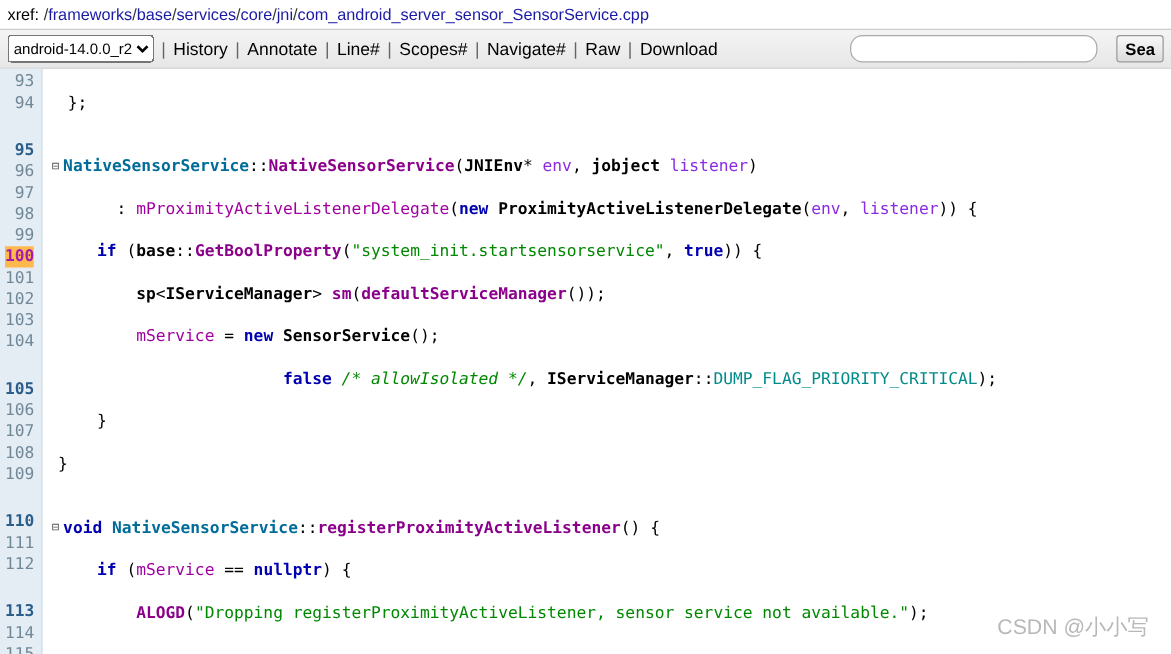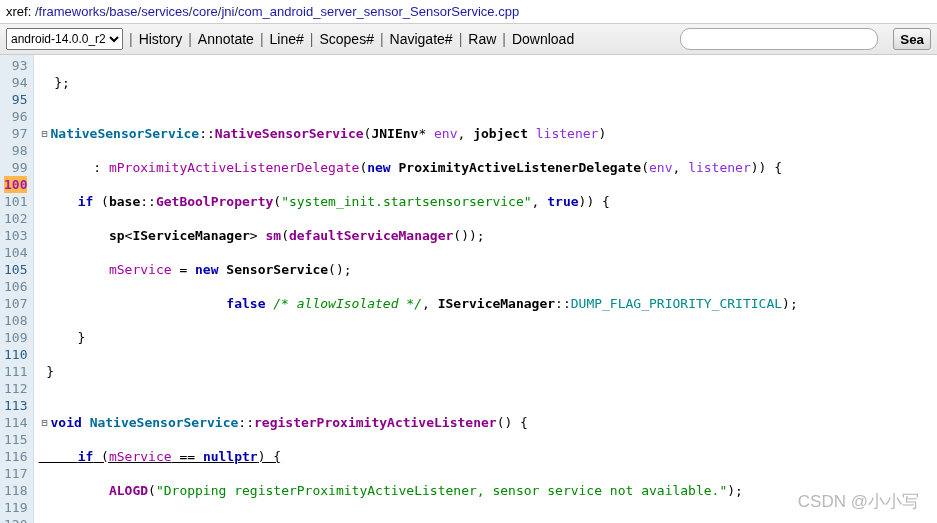--- a/index.html
+++ b/index.html
@@ -59,21 +59,21 @@
   .gutter {
     text-align: right;
     background: #e4ecf4;
     color: #708898;
     padding: 2px 6px 2px 4px;
     user-select: none;
     border-right: 1px solid #d0dde8;
   }
   .gutter .ln { display:block; }
   .gutter .hl { background:#ffb84d; color:#a21caf; font-weight:bold; }
-  .gutter .bold { color:#2b5e8a; font-weight:normal; }
+  .gutter .bold { color:#2b5e8a; font-weight:bold;margin-top:21px; }
   .codecol { padding: 2px 0 2px 4px; white-space: pre; }
   .fold { color:#555; font-size:10px; display:inline-block; width:12px; text-align:center; vertical-align:1px;}
   .kw { color:#0000b0; font-weight:bold; }
   .type { color:#000; font-weight:bold; }
   .cls { color:#006c9a; font-weight:bold; }
   .fn { color:#8b008b; font-weight:bold; }
   .str { color:#008800; }
   .cmt { color:#008800; font-style:italic;}
   .memb { color:#a000a0; }
   .arg { color:#8a2be2; }
@@ -151,21 +151,21 @@
 <span style="display: block;"><span class="fold">⊟</span><span class="cls">NativeSensorService</span>::<span class="fn">NativeSensorService</span>(<span class="type">JNIEnv</span>* <span class="arg">env</span>, <span class="type">jobject</span> <span class="arg">listener</span>)</span>
 <span style="display: block;">       : <span class="memb">mProximityActiveListenerDelegate</span>(<span class="kw">new</span> <span class="type">ProximityActiveListenerDelegate</span>(<span class="arg">env</span>, <span class="arg">listener</span>)) {</span>
 <span style="display: block;">     <span class="kw">if</span> (<span class="type">base</span>::<span class="fn">GetBoolProperty</span>(<span class="str">"system_init.startsensorservice"</span>, <span class="kw">true</span>)) {</span>
 <span style="display: block;">         <span class="type">sp</span>&lt;<span class="type">IServiceManager</span>&gt; <span class="fn">sm</span>(<span class="fn">defaultServiceManager</span>());</span>
 <span style="display: block;">         <span class="memb">mService</span> = <span class="kw">new</span> <span class="type">SensorService</span>();</span>
 <span style="display: block;">                        <span class="kw">false</span> <span class="cmt">/* allowIsolated */</span>, <span class="type">IServiceManager</span>::<span class="const">DUMP_FLAG_PRIORITY_CRITICAL</span>);</span>
 <span style="display: block;">     }</span>
 <span style="display: block;"> }</span>
 <span style="display: block;"></span>
 <span style="display: block;"><span class="fold">⊟</span><span class="kw">void</span> <span class="cls">NativeSensorService</span>::<span class="fn">registerProximityActiveListener</span>() {</span>
-<span style="display: block; text-decoration: underline;">     <span class="kw">if</span> (<span class="memb">mService</span> == <span class="kw">nullptr</span>) {</span>
+<span style="display: block;">     <span class="kw">if</span> (<span class="memb">mService</span> == <span class="kw">nullptr</span>) {</span>
 <span style="display: block;">         <span class="fn">ALOGD</span>(<span class="str">"Dropping registerProximityActiveListener, sensor service not available."</span>);</span>
 
 
 
 
 <span style="display: block;"></span>
 
 
 
 

